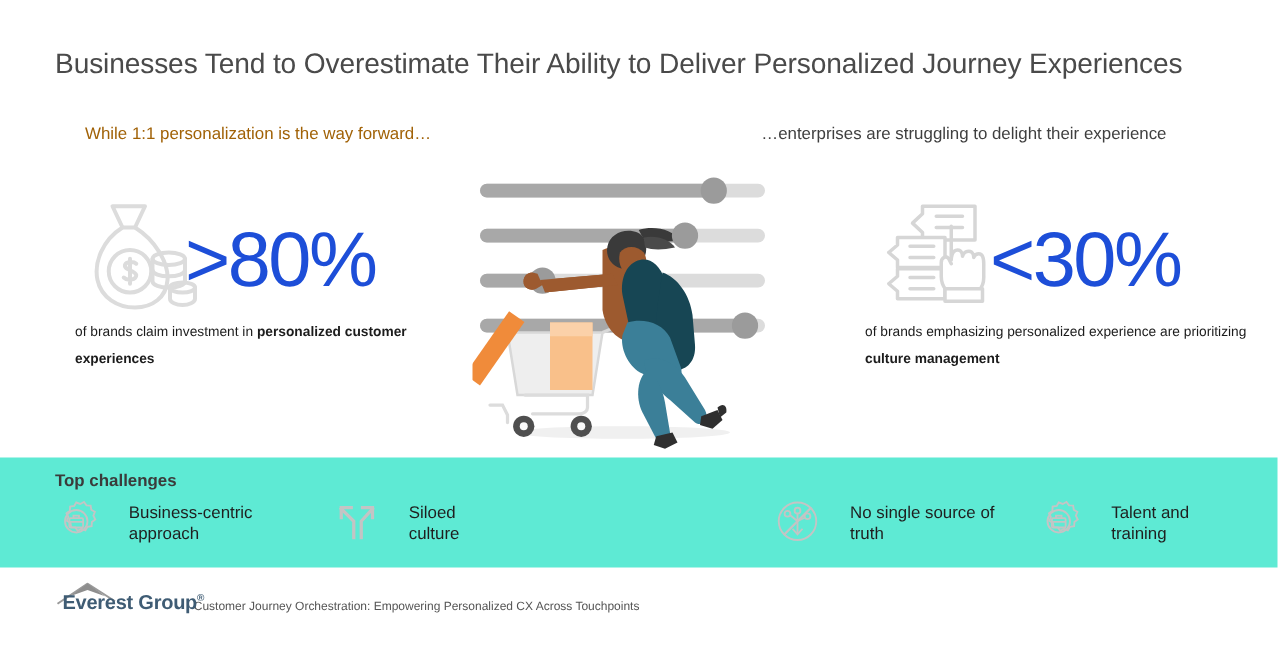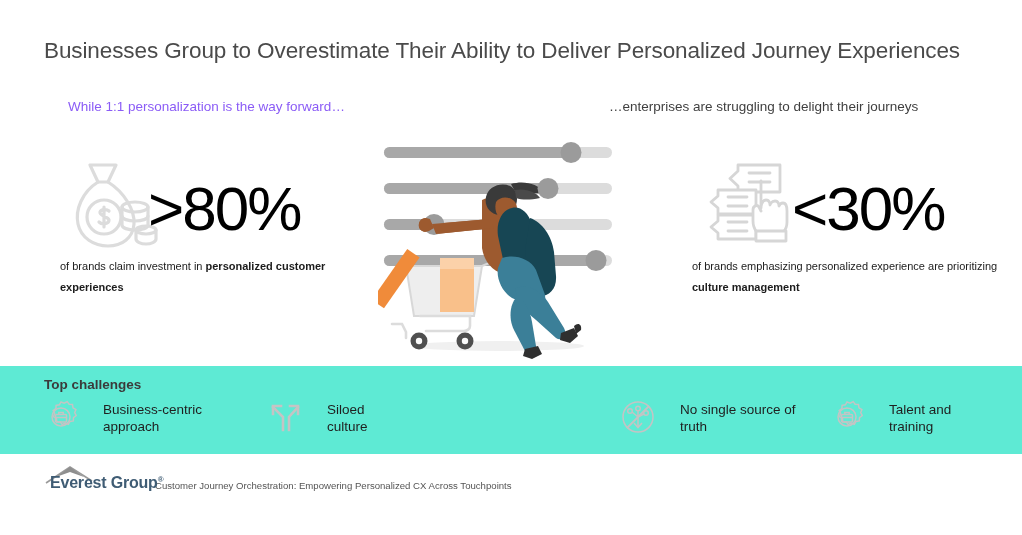--- a/index.html
+++ b/index.html
@@ -36,21 +36,21 @@
     left: 0;
     top: 99px;
     width: 1022px;
     height: 22px;
   }
   .sub-left {
     position: absolute;
     left: 68px;
     top: 0;
     font-size: 13.5px;
-    color: #8b5cf6;
+    color: #a16207;
     white-space: nowrap;
   }
   .sub-center {
     position: absolute;
     left: 406px;
     top: -2px;
     font-size: 16.5px;
     color: #38ABE0;
     white-space: nowrap;
   }
@@ -81,21 +81,21 @@
     top: 2px;
   }
   .stat-left .stat-icon  { left: 12px; }
   .stat-right .stat-icon { left: 16px; }
 
   .stat-value {
     position: absolute;
     font-size: 62px;
     line-height: 62px;
     font-weight: 400;
-    color: #000000;
+    color: #1d4ed8;
     letter-spacing: -2px;
     white-space: nowrap;
   }
   .stat-left .stat-value  { left: 88px; top: 18px; }
   .stat-right .stat-value { left: 100px; top: 18px; }
 
   .stat-caption {
     position: absolute;
     width: 330px;
     top: 96px;
@@ -177,25 +177,25 @@
     font-size: 9.6px;
     color: #555;
     white-space: nowrap;
     padding-bottom: 3px;
     margin-left: 1px;
   }
 </style>
 </head>
 <body>
 
-<div class="page-title">Businesses Group to Overestimate Their Ability to Deliver Personalized Journey Experiences</div>
+<div class="page-title">Businesses Tend to Overestimate Their Ability to Deliver Personalized Journey Experiences</div>
 
 <div class="subtitle-row">
   <div class="sub-left">While 1:1 personalization is the way forward…</div>
-  <div class="sub-right">…enterprises are struggling to delight their journeys</div>
+  <div class="sub-right">…enterprises are struggling to delight their experience</div>
 </div>
 
 <div class="stat stat-left">
   <div class="stat-head">
     <span class="stat-icon">
       <svg width="86" height="88" viewBox="0 0 86 88">
         <g fill="none" stroke="#dcdcdc" stroke-width="3.2" stroke-linejoin="round" stroke-linecap="round">
           <path d="M26 20 L18 3 L44 3 L36 20"></path>
           <path d="M26 20 C10 30 3 48 6 62 C9 76 22 84 36 84 C50 84 61 76 62 62 C63 48 52 30 36 20 Z"></path>
           <circle cx="32" cy="55" r="17"></circle>

